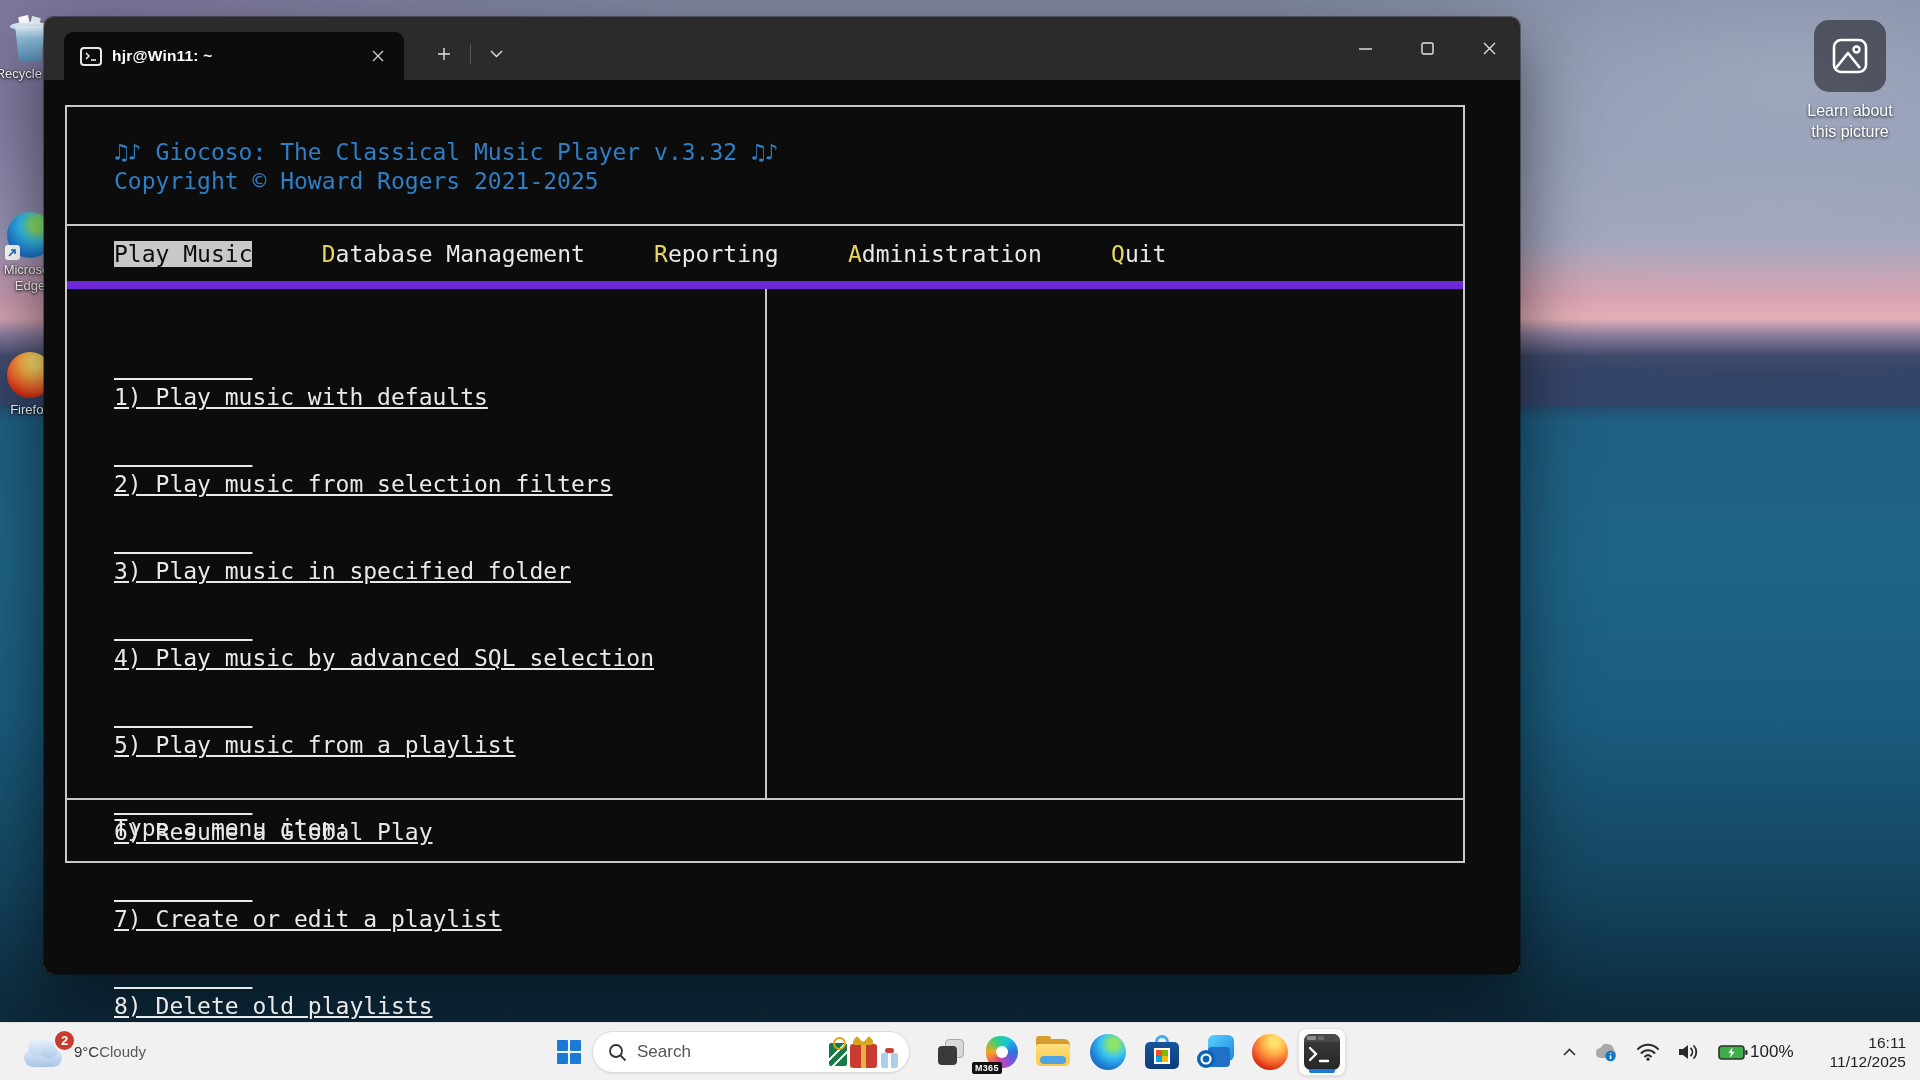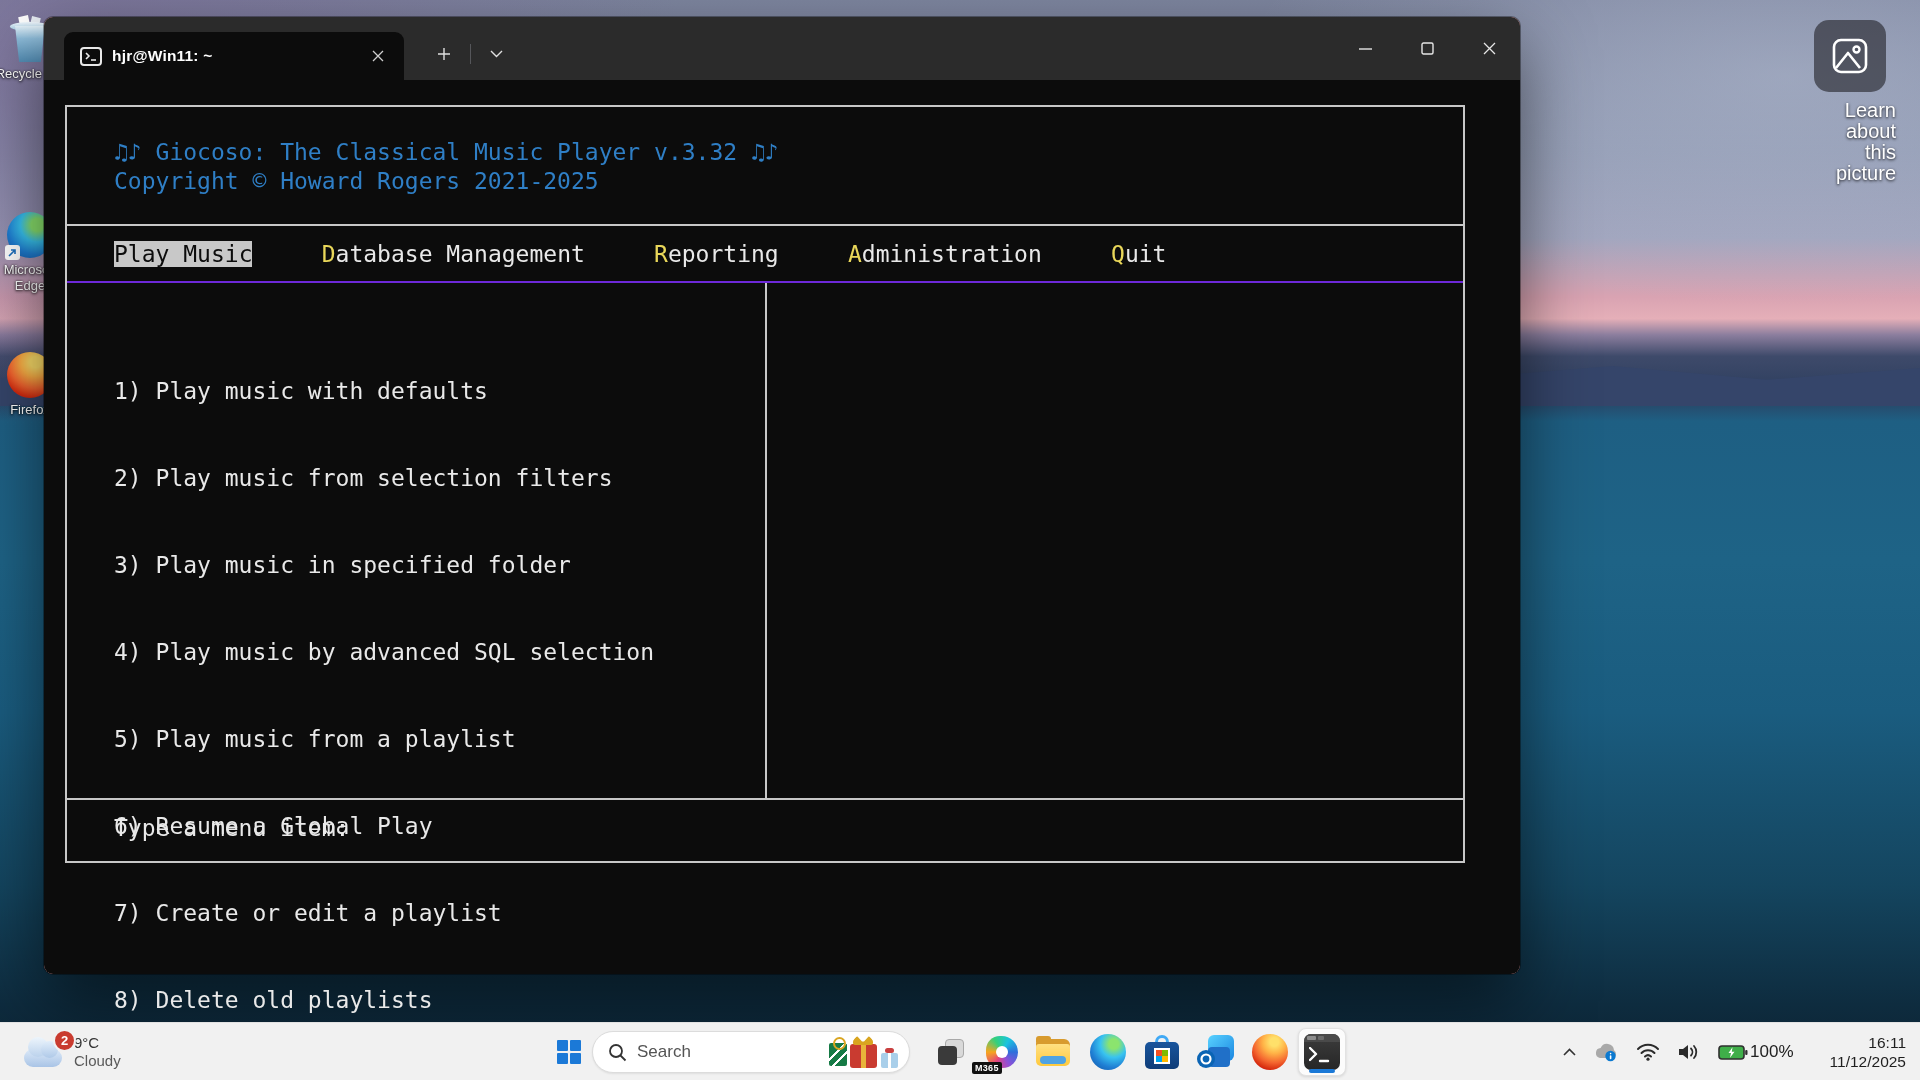--- a/index.html
+++ b/index.html
@@ -34,21 +34,21 @@
     background: radial-gradient(circle at 66% 28%, #8BE46E 0 14%, #38C3F0 38%, #1F7FD4 66%, #114E9C 100%); position:relative; }
   .shortcut-arrow { position:absolute; left:-2px; bottom:-2px; width:15px; height:15px; background:#fff; border-radius:3px;
     display:flex; align-items:center; justify-content:center; }
   .fox-ball { width:46px; height:46px; border-radius:50%;
     background: radial-gradient(circle at 62% 22%, #FFE06A 0 12%, #FFB347 32%, #F4652F 58%, #D62A0E 78%, #A31C5E 97%); }
 
   
   .learn { position:absolute; left:1804px; top:20px; width:92px; z-index:1; display:flex; flex-direction:column; align-items:center; }
   .learn-tile { width:72px; height:72px; border-radius:15px; background:rgba(36,36,42,.62);
     display:flex; align-items:center; justify-content:center; }
-  .learn-label { margin-top:8px; font-size:20px; color:#fff; text-align:right; line-height:21px;
+  .learn-label { margin-top:8px; font-size:16px; color:#fff; text-align:center; line-height:21px;
     text-shadow:0 1px 3px rgba(0,0,0,.9); }
 
   
   .window { position:absolute; left:44px; top:17px; width:1476px; height:957px; z-index:5;
     border-radius:9px 9px 9px 9px; box-shadow:0 28px 70px rgba(0,0,0,.55), 0 0 0 1px rgba(0,0,0,.35);
     background:#fca5a5; }
   .titlebar { position:relative; height:63px; background:#2B2B2B; border-radius:9px 9px 0 0; }
   .tab { position:absolute; left:20px; top:15px; width:340px; height:48px; background:#0C0C0C;
     border-radius:9px 9px 0 0; display:flex; align-items:center; padding:0 12px 0 16px; }
   .tab-cmdicon { width:22px; height:19px; border:2px solid #E8E8E8; border-radius:4px; margin-right:10px;
@@ -67,39 +67,39 @@
   .tui { position:absolute; left:21px; top:25px; width:1400px; height:758px; border:2px solid #C8C8C8;
     color:#E9E9E9; font-size:23px; }
   .sec-header { height:117px; padding:31px 0 0 47px; line-height:29px; }
   .blue { color:#2F7FC6; }
   .dbval { color:#F2ECA2; }
   .sec-menubar { height:57px; border-top:2px solid #C8C8C8; display:flex; align-items:center; padding-left:47px; gap:5ch; }
   .mb-item { white-space:pre; }
   .mb-item .hotkey { color:#E9D75A; }
   .mb-item.selected { background:#C8C8C8; color:#0C0C0C; }
   .mb-item.selected .hotkey { color:#0C0C0C; }
-  .sec-content { height:517px; border-top:2px solid #6d28d9; position:relative; }
+  .sec-content { height:517px; border-top:8px solid #6d28d9; position:relative;text-decoration:underline; }
   .divider-v { position:absolute; left:698px; top:0; bottom:0; width:2px; background:#C8C8C8; }
   .menu-list { padding:36px 0 0 47px; line-height:29px; white-space:pre; }
   .sec-prompt { height:57px; border-top:2px solid #C8C8C8; padding:14px 0 0 47px; line-height:29px; }
 
   
   .taskbar { position:absolute; left:0; right:0; bottom:0; height:58px; background:#F1F1F1; z-index:10;
     border-top:1px solid rgba(0,0,0,.06); }
   .weather { position:absolute; left:14px; top:0; height:58px; display:flex; align-items:center; gap:10px; padding:0 8px; }
   .wx-cloud { position:relative; width:42px; height:30px; }
   .wx-c1 { position:absolute; left:2px; bottom:0; width:38px; height:18px; border-radius:10px;
     background:linear-gradient(180deg,#DCE9F8,#A9C4E6); }
   .wx-c2 { position:absolute; left:6px; top:0; width:20px; height:20px; border-radius:50%;
     background:linear-gradient(180deg,#EDF5FC,#BBD2EC); }
   .wx-c3 { position:absolute; left:19px; top:4px; width:17px; height:17px; border-radius:50%;
     background:linear-gradient(180deg,#E2EEFA,#AFC9E8); }
   .wx-badge { position:absolute; top:-8px; right:-12px; width:23px; height:23px; border-radius:50%; background:#C93B2F;
     border:2px solid #F1F1F1; color:#fff; font-size:13px; font-weight:700; display:flex; align-items:center; justify-content:center; }
-  .wx-text { display:flex; flex-direction:column; justify-content:center; }
+  .wx-text { display:flex; flex-direction:row; justify-content:center; }
   .wx-temp { font-size:15px; color:#333; line-height:18px; }
   .wx-cond { font-size:15px; color:#5a5a5a; line-height:18px; }
 
   .tb-center { position:absolute; top:0; height:58px; left:50%; transform:translateX(calc(-50% - 18px));
     display:flex; align-items:center; gap:10px; }
   .tb-btn { width:44px; height:44px; border-radius:7px; display:flex; align-items:center; justify-content:flex-end; position:relative; }
 
   .search-pill { width:318px; height:42px; border-radius:21px; background:#fff; border:1px solid #DCDCDC;
     box-shadow:0 1px 2px rgba(0,0,0,.08); display:flex; align-items:center; padding:0 8px 0 15px; gap:10px; }
   .search-input { border:none; outline:none; flex:1; font-size:17px; color:#444; background:transparent; min-width:0;

